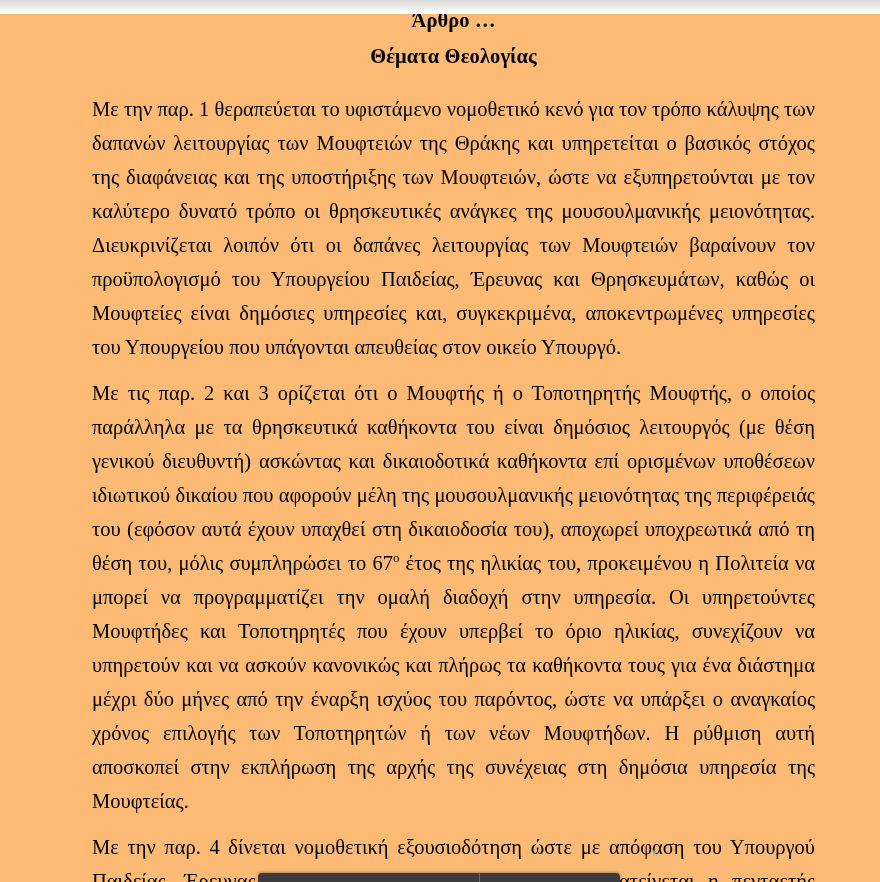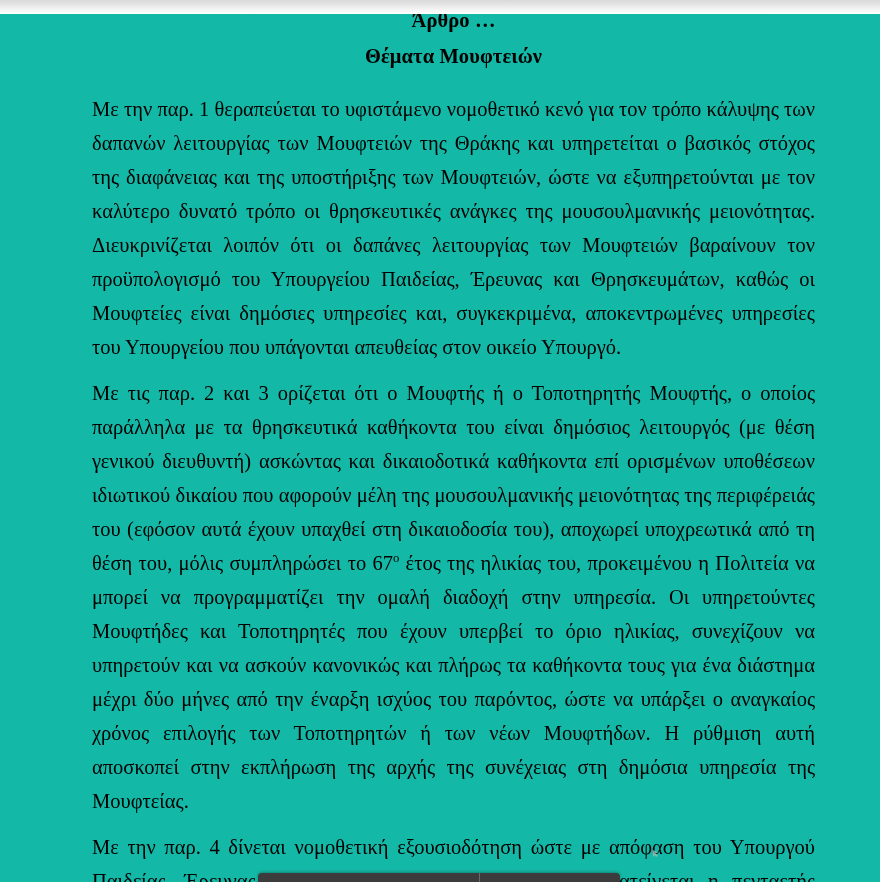--- a/index.html
+++ b/index.html
@@ -26,21 +26,21 @@
     height: 14px;
     background: linear-gradient(to bottom, #d9d9d9 0%, #e6e6e6 35%, #f6f6f6 72%, #ffffff 100%);
     pointer-events: none;
     z-index: 2;
   }
 
   .page {
     position: relative;
     width: 880px;
     height: 882px;
-    background: #14b8a6;
+    background: #fdba74;
     box-sizing: border-box;
     padding: 0;
   }
 
   .doc-body {
     position: absolute;
     left: 80px;
     top: 0;
     width: 747px;   
   }
@@ -128,21 +128,21 @@
 <body>
 
 <div class="page">
 
   <div class="page-top-shadow"></div>
 
   <div class="doc-body">
 
     <h1 class="doc-heading">Άρθρο …</h1>
 
-    <h2 class="doc-subheading">Θέματα Μουφτειών</h2>
+    <h2 class="doc-subheading">Θέματα Θεολογίας</h2>
 
     <p class="doc-para">Με την παρ. 1 θεραπεύεται το υφιστάμενο νομοθετικό κενό για τον τρόπο κάλυψης των δαπανών λειτουργίας των Μουφτειών της Θράκης και υπηρετείται ο βασικός στόχος της διαφάνειας και της υποστήριξης των Μουφτειών, ώστε να εξυπηρετούνται με τον καλύτερο δυνατό τρόπο οι θρησκευτικές ανάγκες της μουσουλμανικής μειονότητας. Διευκρινίζεται λοιπόν ότι οι δαπάνες λειτουργίας των Μουφτειών βαραίνουν τον προϋπολογισμό του Υπουργείου Παιδείας, Έρευνας και Θρησκευμάτων, καθώς οι Μουφτείες είναι δημόσιες υπηρεσίες και, συγκεκριμένα, αποκεντρωμένες υπηρεσίες του Υπουργείου που υπάγονται απευθείας στον οικείο Υπουργό.</p>
 
     <p class="doc-para"><span>Με τις παρ. 2 και 3 ορίζεται ότι ο Μουφτής ή ο Τοποτηρητής Μουφτής, ο οποίος παράλληλα με τα θρησκευτικά καθήκοντα του είναι δημόσιος λειτουργός (με θέση γενικού διευθυντή) ασκώντας και δικαιοδοτικά καθήκοντα επί ορισμένων υποθέσεων ιδιωτικού δικαίου που αφορούν μέλη της μουσουλμανικής μειονότητας της περιφέρειάς του (εφόσον αυτά έχουν υπαχθεί στη δικαιοδοσία του), αποχωρεί υποχρεωτικά από τη θέση του, μόλις συμπληρώσει το 67</span><sup class="ordinal">ο</sup><span> έτος της ηλικίας του, προκειμένου η Πολιτεία να μπορεί να προγραμματίζει την ομαλή διαδοχή στην υπηρεσία. Οι υπηρετούντες Μουφτήδες και Τοποτηρητές που έχουν υπερβεί το όριο ηλικίας, συνεχίζουν να υπηρετούν και να ασκούν κανονικώς και πλήρως τα καθήκοντα τους για ένα διάστημα μέχρι δύο μήνες από την έναρξη ισχύος του παρόντος, ώστε να υπάρξει ο αναγκαίος χρόνος επιλογής των Τοποτηρητών ή των νέων Μουφτήδων. Η ρύθμιση αυτή αποσκοπεί στην εκπλήρωση της αρχής της συνέχειας στη δημόσια υπηρεσία της Μουφτείας.</span></p>
 
     <p class="doc-para">Με την παρ. 4 δίνεται νομοθετική εξουσιοδότηση ώστε με απόφαση του Υπουργού Παιδείας, Έρευνας και Θρησκευμάτων να μπορεί να παρατείνεται η πενταετής προθεσμία της παρ. 2 του άρθρου 36 του ν. 3536/2007 (Α΄ 42) το μέγιστο για τρία έτη συνολικά, ώστε να δοθεί ο απαραίτητος χρόνος να υπάρξει ικανός αριθμός αποφοίτων της Εισαγωγικής Κατεύθυνσης Μουσουλμανικών Σπουδών του Τμήματος Θεολογίας του Αριστοτελείου Πανεπιστημίου Θεσσαλονίκης.</p>
 
   </div>
 
   <div class="viewer-toolbar">

